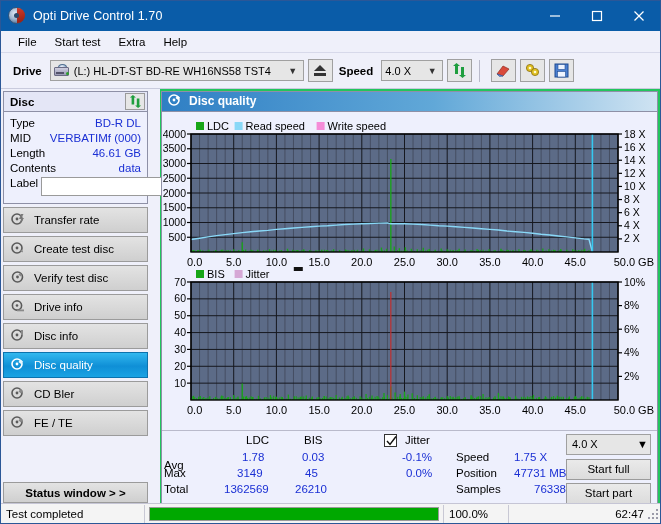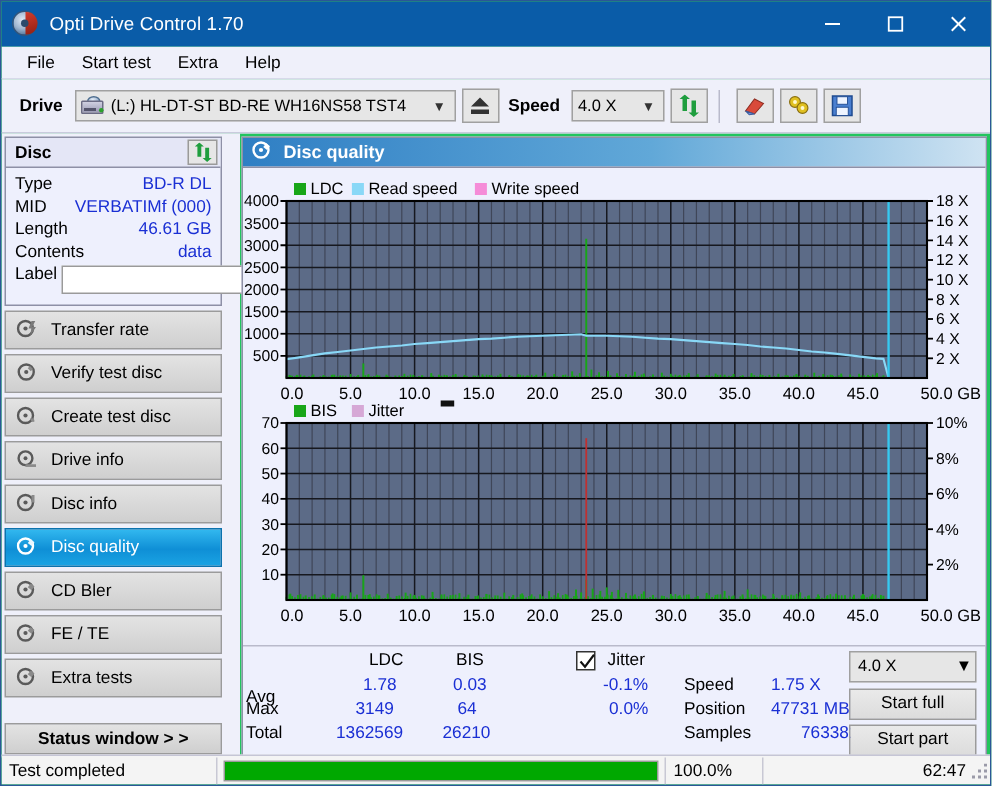--- a/index.html
+++ b/index.html
@@ -409,36 +409,36 @@
                 <circle cx="6" cy="7" r="5" fill="none" stroke="#5a5a5a" stroke-width="1.6"></circle>
                 <circle cx="6" cy="7" r="1.4" fill="#5a5a5a"></circle>
                 <path d="M10 2 L12.5 2 L10.5 6 L13 6 L9 12 L10 7 L8 7 Z" fill="#7a7a7a"></path>
               </svg>
           </span>
           <span class="nv-txt">Transfer rate</span>
         </div>
         <div class="navbtn">
           <span class="nv-ico">
             <svg width="14" height="14" viewBox="0 0 14 14">
+                <circle cx="6" cy="7" r="5" fill="none" stroke="#5a5a5a" stroke-width="1.6"></circle>
+                <circle cx="6" cy="7" r="1.4" fill="#5a5a5a"></circle>
+                <path d="M9 9 q3 -1 3 2 q-2 1 -3 -2 z" fill="#8a8a8a"></path>
+              </svg>
+          </span>
+          <span class="nv-txt">Create test disc</span>
+        </div>
+        <div class="navbtn">
+          <span class="nv-ico">
+            <svg width="14" height="14" viewBox="0 0 14 14">
                 <circle cx="6.5" cy="7" r="5" fill="none" stroke="#5a5a5a" stroke-width="1.6"></circle>
                 <circle cx="6.5" cy="7" r="1.4" fill="#5a5a5a"></circle>
                 <path d="M9 3 l2 2 l-1.5 1.5 l-2 -2 z" fill="#8a8a8a"></path>
               </svg>
           </span>
           <span class="nv-txt">Verify test disc</span>
-        </div>
-        <div class="navbtn">
-          <span class="nv-ico">
-            <svg width="14" height="14" viewBox="0 0 14 14">
-                <circle cx="6" cy="7" r="5" fill="none" stroke="#5a5a5a" stroke-width="1.6"></circle>
-                <circle cx="6" cy="7" r="1.4" fill="#5a5a5a"></circle>
-                <path d="M9 9 q3 -1 3 2 q-2 1 -3 -2 z" fill="#8a8a8a"></path>
-              </svg>
-          </span>
-          <span class="nv-txt">Create test disc</span>
         </div>
         <div class="navbtn">
           <span class="nv-ico">
             <svg width="14" height="14" viewBox="0 0 14 14">
                 <circle cx="6" cy="6.5" r="4.6" fill="none" stroke="#5a5a5a" stroke-width="1.6"></circle>
                 <circle cx="6" cy="6.5" r="1.3" fill="#5a5a5a"></circle>
                 <rect x="6" y="10.5" width="7" height="1.8" fill="#8a8a8a"></rect>
               </svg>
           </span>
           <span class="nv-txt">Drive info</span>
@@ -475,30 +475,20 @@
         </div>
         <div class="navbtn">
           <span class="nv-ico">
             <svg width="14" height="14" viewBox="0 0 14 14">
                 <circle cx="6" cy="7" r="5" fill="none" stroke="#5a5a5a" stroke-width="1.6"></circle>
                 <circle cx="6" cy="7" r="1.4" fill="#5a5a5a"></circle>
                 <path d="M9.5 3 l2.5 2 l-2 2.5 l-2.5 -2 z" fill="#8a8a8a"></path>
               </svg>
           </span>
           <span class="nv-txt">FE / TE</span>
-        </div>
-        <div class="navbtn">
-          <span class="nv-ico">
-            <svg width="14" height="14" viewBox="0 0 14 14">
-                <circle cx="6" cy="7" r="5" fill="none" stroke="#5a5a5a" stroke-width="1.6"></circle>
-                <circle cx="6" cy="7" r="1.4" fill="#5a5a5a"></circle>
-                <path d="M9.5 3 l2.5 2 l-2 2.5 l-2.5 -2 z" fill="#8a8a8a"></path>
-              </svg>
-          </span>
-          <span class="nv-txt">Extra tests</span>
         </div>
       </div>
 
       <div class="sb-spacer"></div>
       <div class="statuswin">Status window &gt; &gt;</div>
     </div>
 
     <div class="mainpanel">
       <div class="mp-head">
         <span>
@@ -1318,21 +1308,21 @@
           </div>
           <div class="st k" style="left:243px; top:3px;">Jitter</div>
 
           <div class="st k" style="left:2px;   top:28px;">Avg</div>
           <div class="st v" style="left:80px;  top:20px;">1.78</div>
           <div class="st v" style="left:140px; top:20px;">0.03</div>
           <div class="st v" style="left:240px; top:20px;">-0.1%</div>
 
           <div class="st k" style="left:2px;   top:36px;">Max</div>
           <div class="st v" style="left:75px;  top:36px;">3149</div>
-          <div class="st v" style="left:143px; top:36px;">64</div>
+          <div class="st v" style="left:143px; top:36px;">45</div>
           <div class="st v" style="left:244px; top:36px;">0.0%</div>
 
           <div class="st k" style="left:2px;   top:52px;">Total</div>
           <div class="st v" style="left:62px;  top:52px;">1362569</div>
           <div class="st v" style="left:133px; top:52px;">26210</div>
 
           <div class="st k" style="left:294px; top:20px;">Speed</div>
           <div class="st v" style="left:352px; top:20px;">1.75 X</div>
           <div class="st k" style="left:294px; top:36px;">Position</div>
           <div class="st v" style="left:352px; top:36px;">47731 MB</div>

